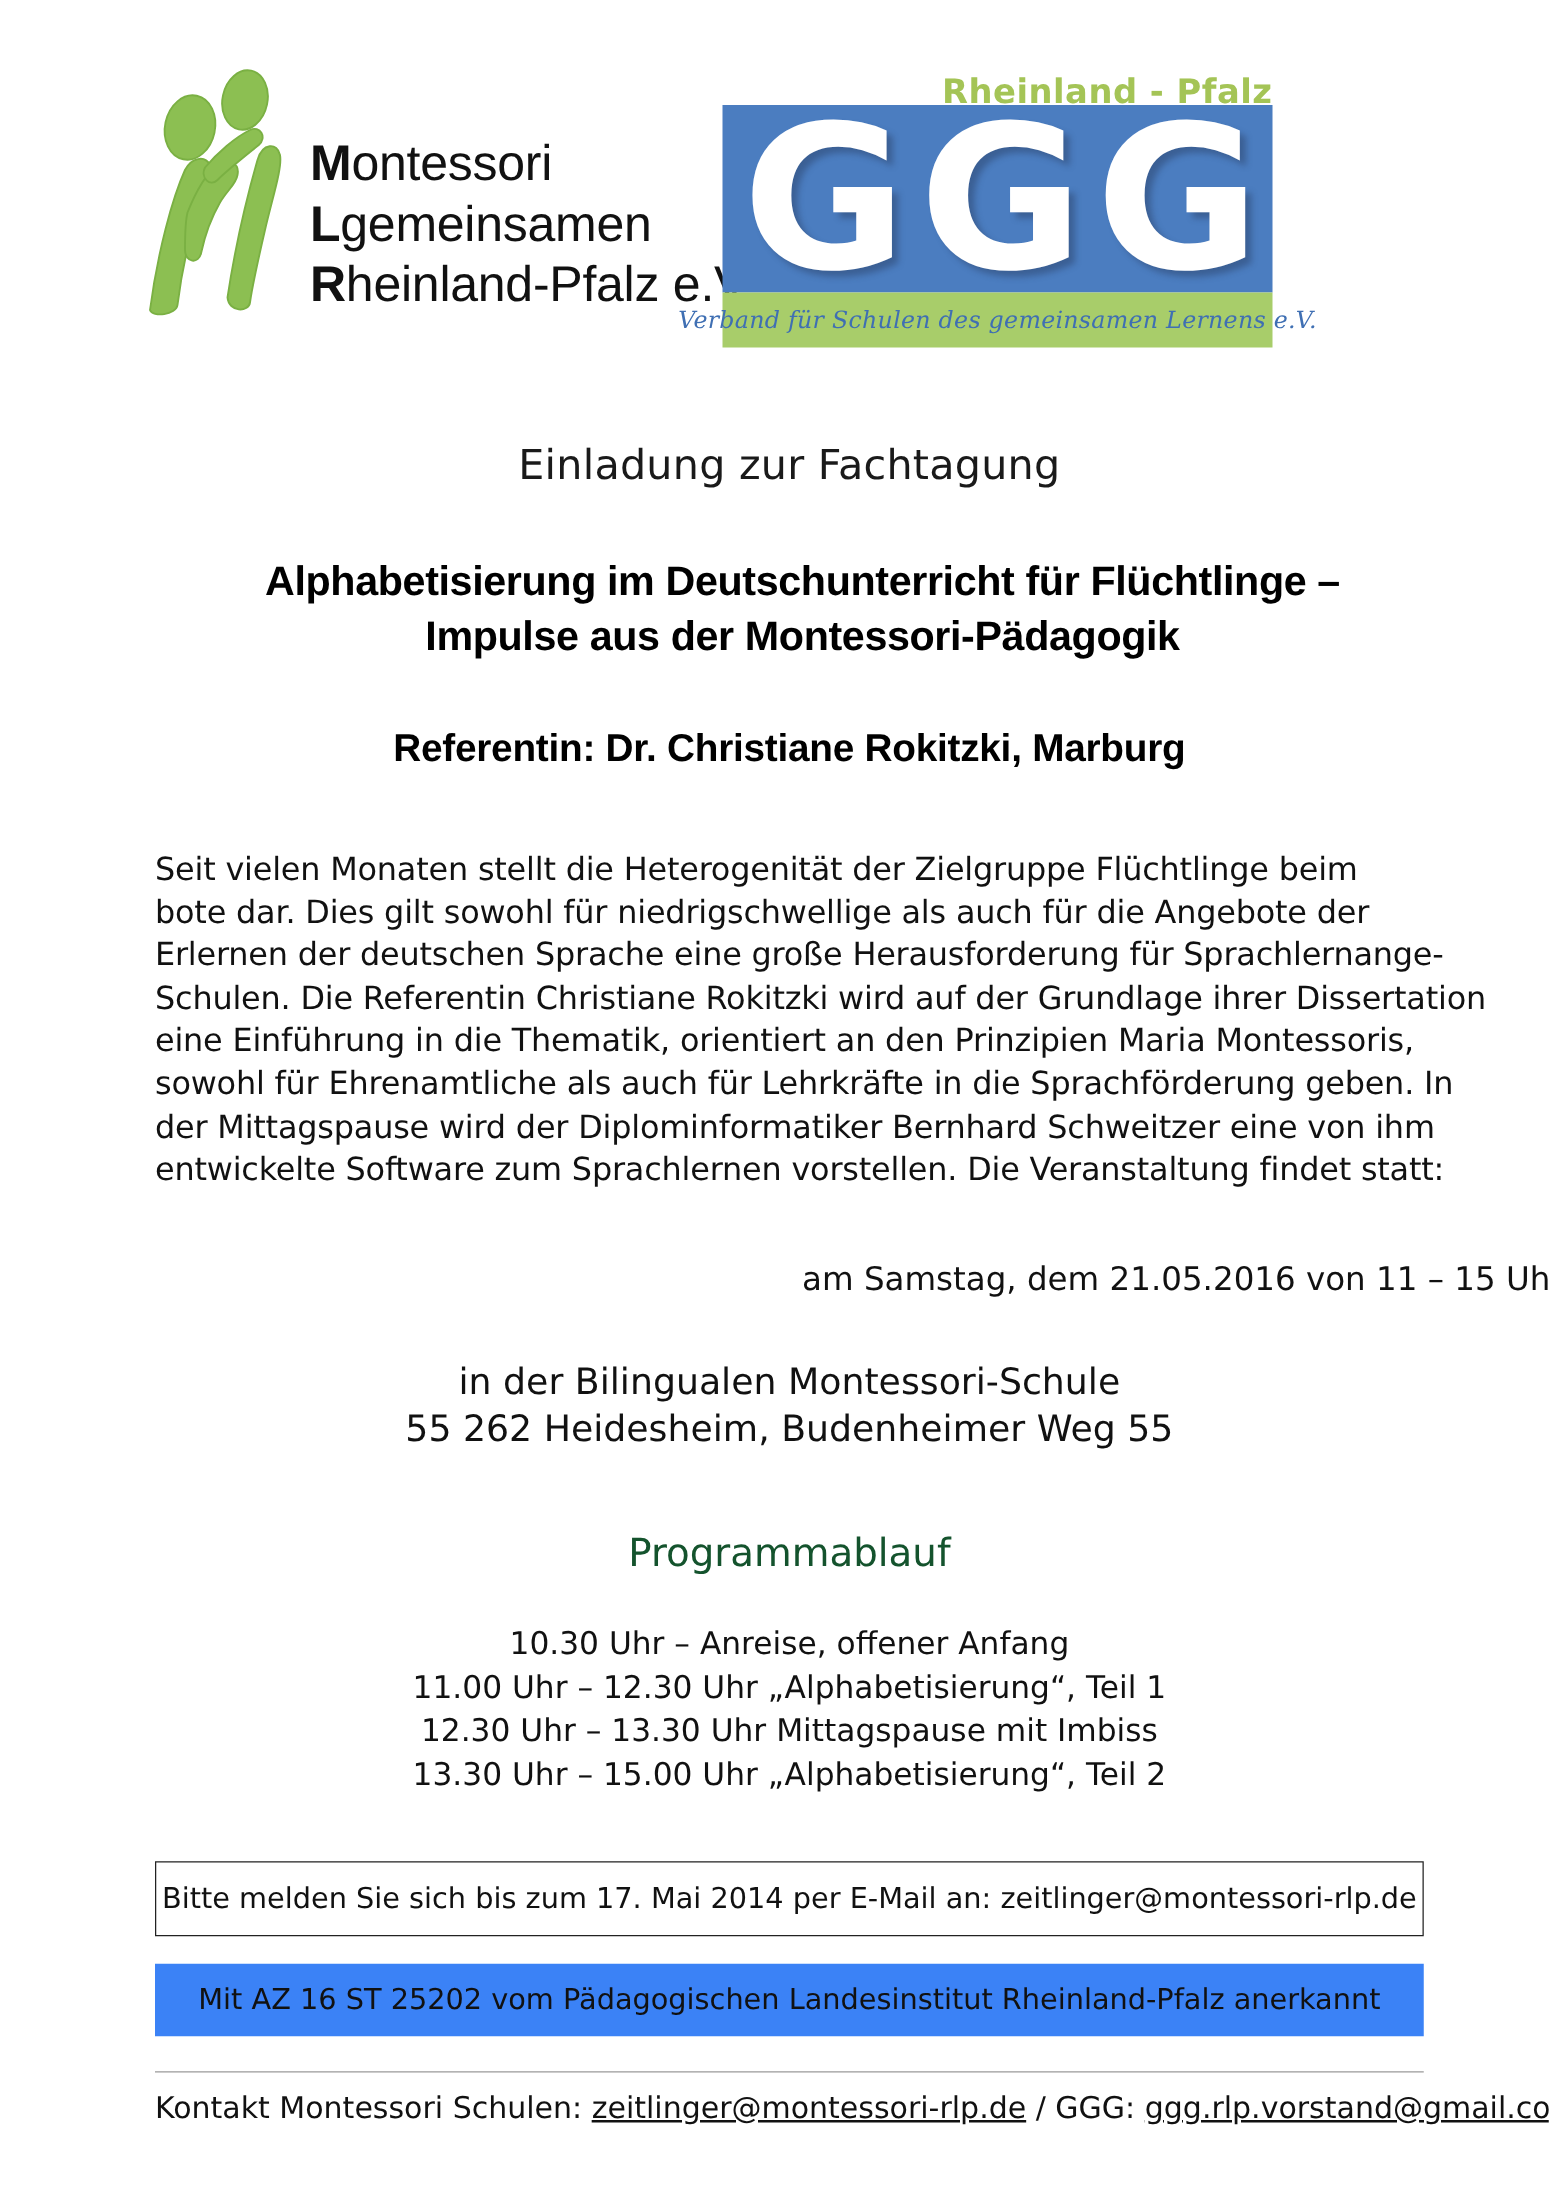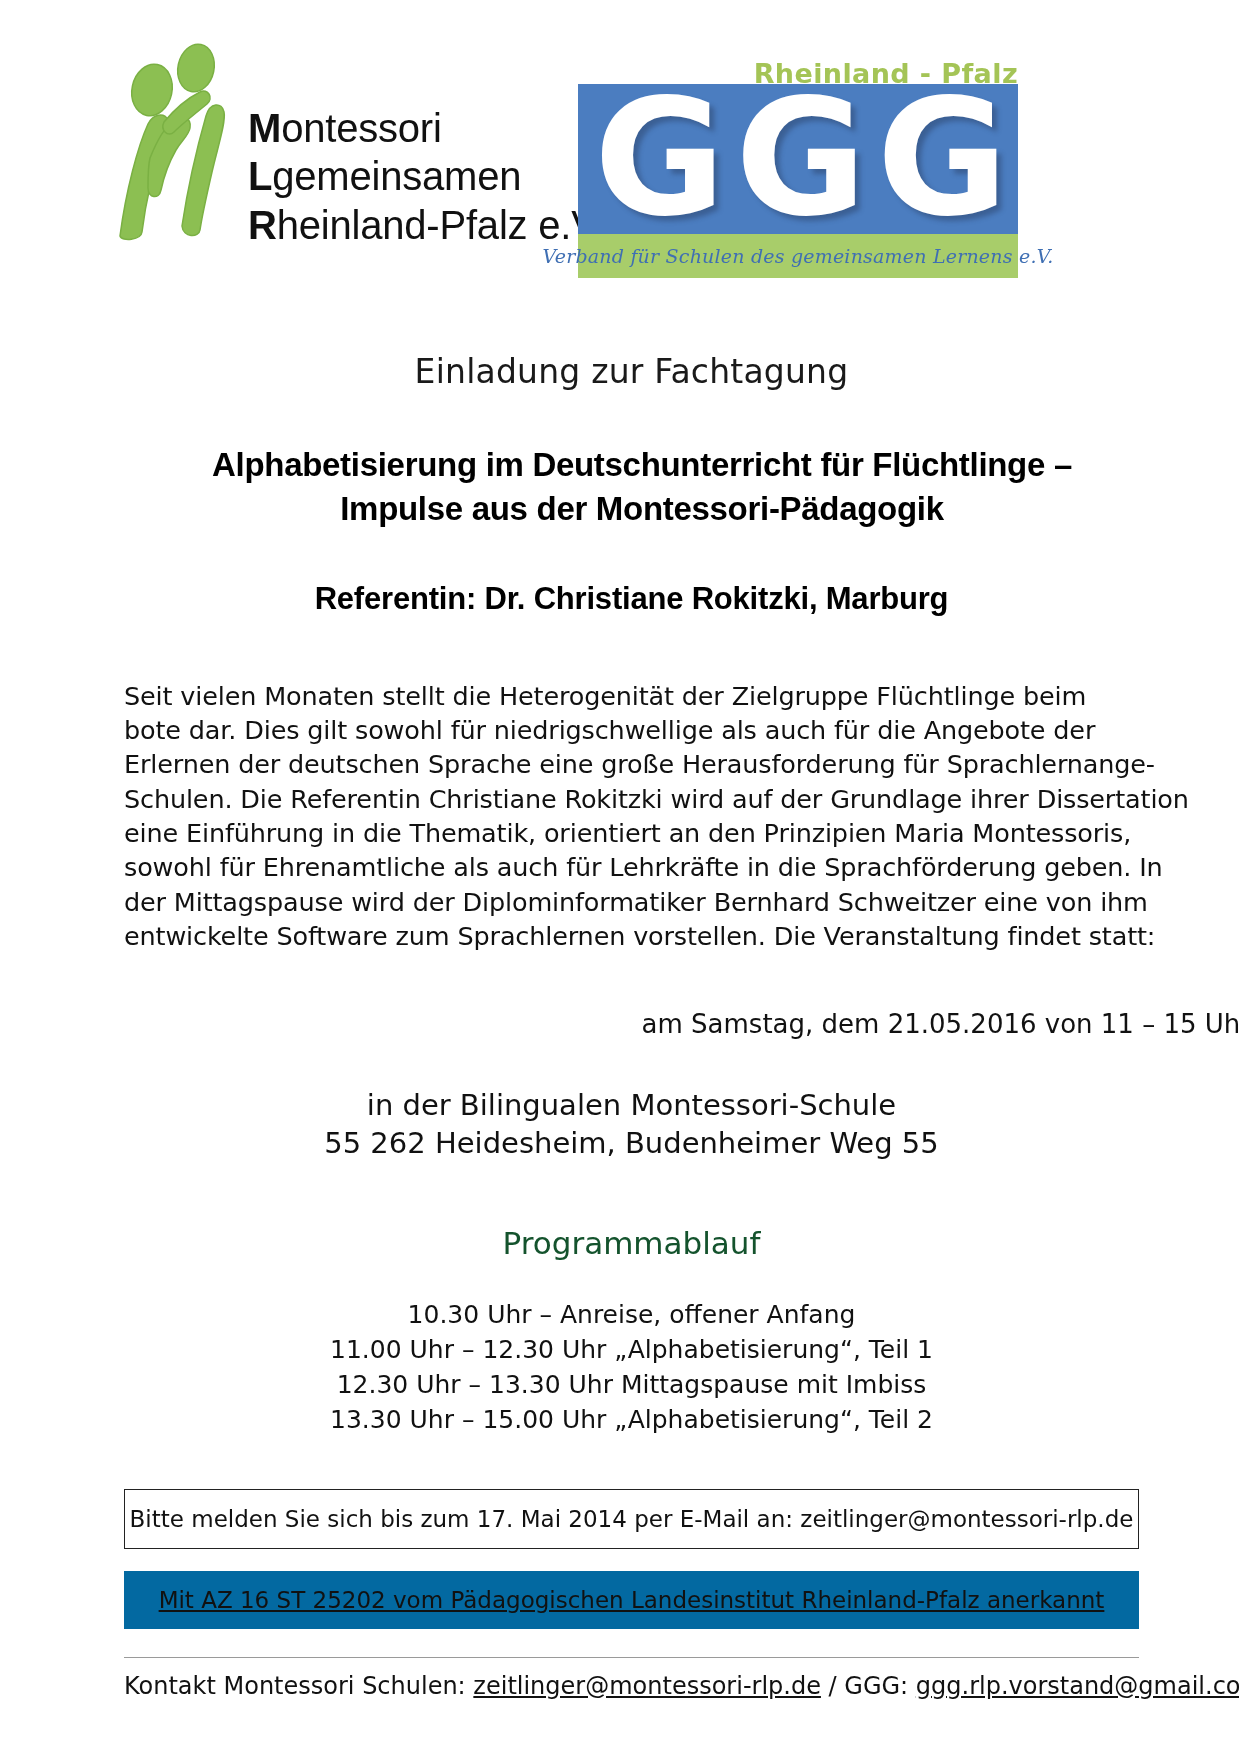--- a/index.html
+++ b/index.html
@@ -12,22 +12,22 @@
     position:relative;
     overflow:hidden;
   }
   .page{ position:relative; width:1239px; height:1754px; }
 
   
   .header{ position:relative; height:290px; }
 
   
   .mont-logo{
-    position:absolute; left:104px; top:40px;
-    display:flex; align-items:flex-end;
+    position:absolute; left:104px; top:52px;
+    display:flex; align-items:center;
   }
   .mont-mark{ position:relative; width:130px; height:210px; flex:none; }
   .mont-mark svg{ display:block; }
   .mont-words{
     margin-left:14px; margin-top:46px;
     font-family:"Liberation Sans","DejaVu Sans",sans-serif;
     font-size:40px; line-height:1.22; letter-spacing:-0.2px;
     color:#111; white-space:nowrap;
   }
   .mont-words .cap{ font-weight:bold; }
@@ -115,23 +115,23 @@
 
   
   .register-box{
     margin:52px 112px 0 112px;
     border:1.5px solid #222; background:#fff;
     height:60px; display:flex; align-items:center; justify-content:center;
     font-size:23px; color:#111; box-sizing:border-box;
   }
   .approved-box{
     margin:22px 112px 0 112px;
-    background:#0369a1; height:58px;
+    background:#3b82f6; height:58px;
     display:flex; align-items:center; justify-content:center;
-    font-size:23px; color:#111; box-sizing:border-box;text-decoration:underline;
+    font-size:23px; color:#111; box-sizing:border-box;
   }
   .foot-rule{
     margin:28px 112px 0 112px; height:1px; background:#9a9a9a;
   }
   .contact{
     margin:14px 112px 0 112px; text-align:center;
     font-size:24px; color:#111; white-space:nowrap;
   }
   .contact a{ color:#111; text-decoration:underline; }
 </style>

